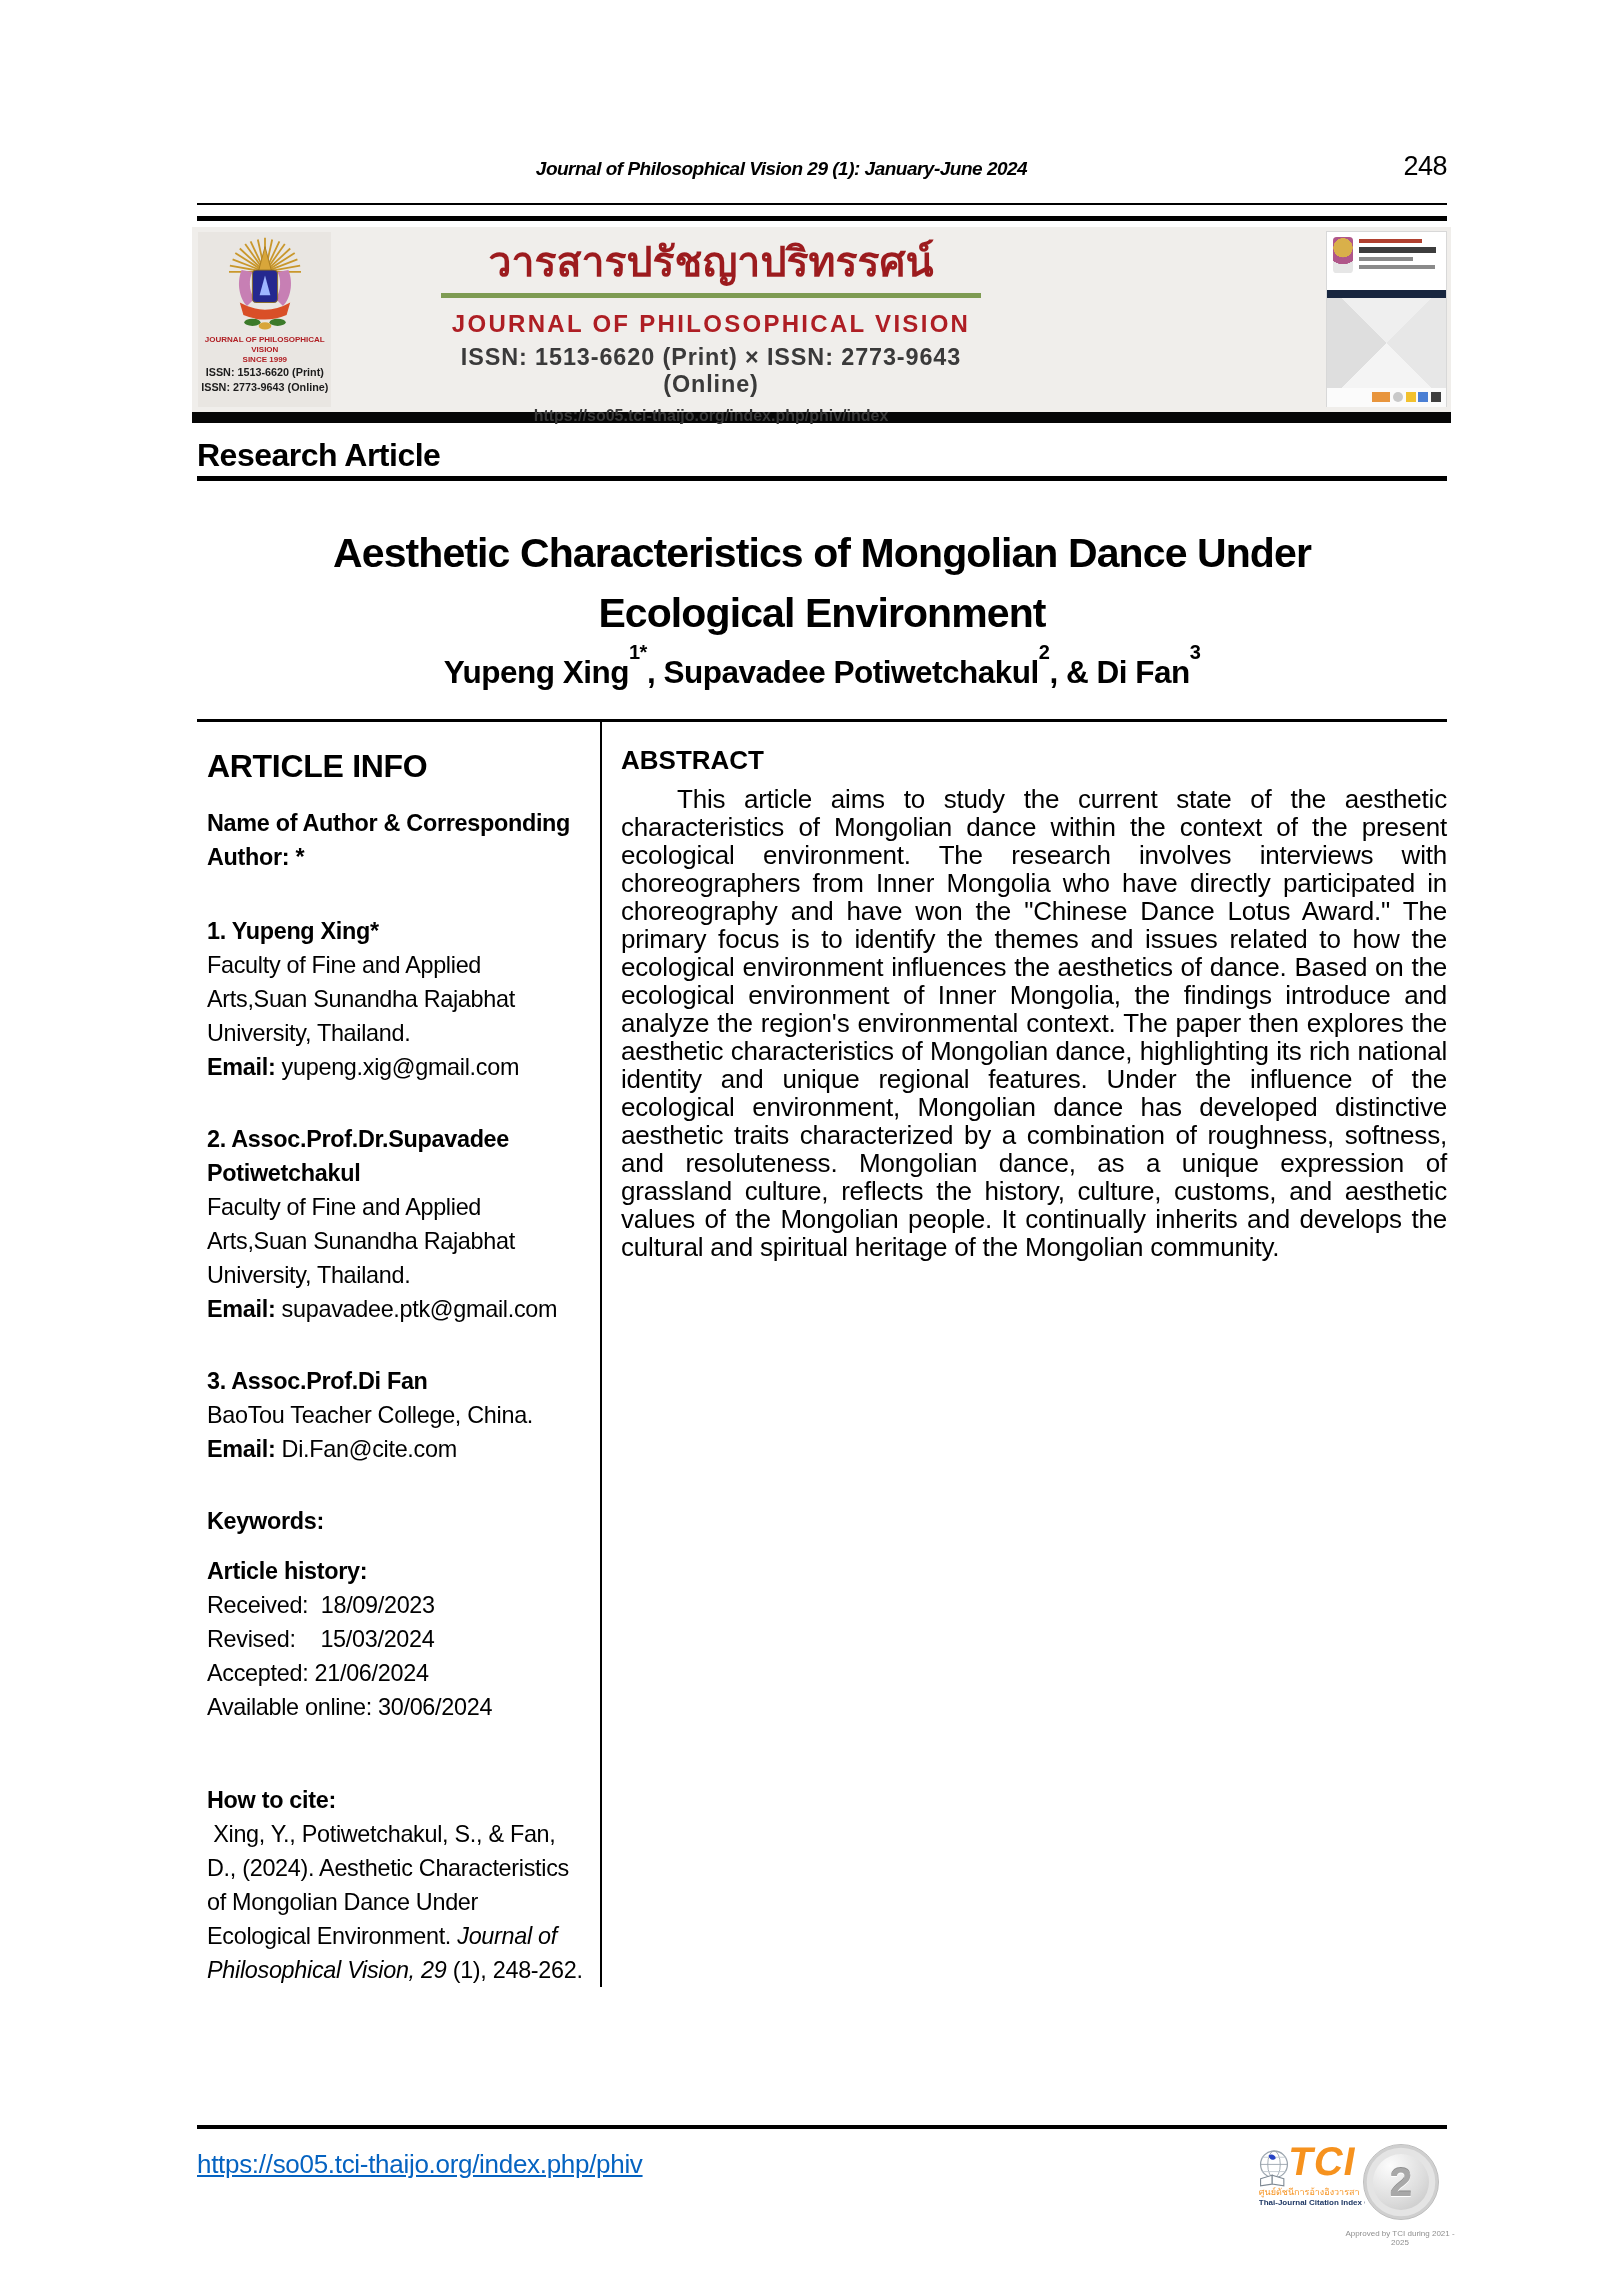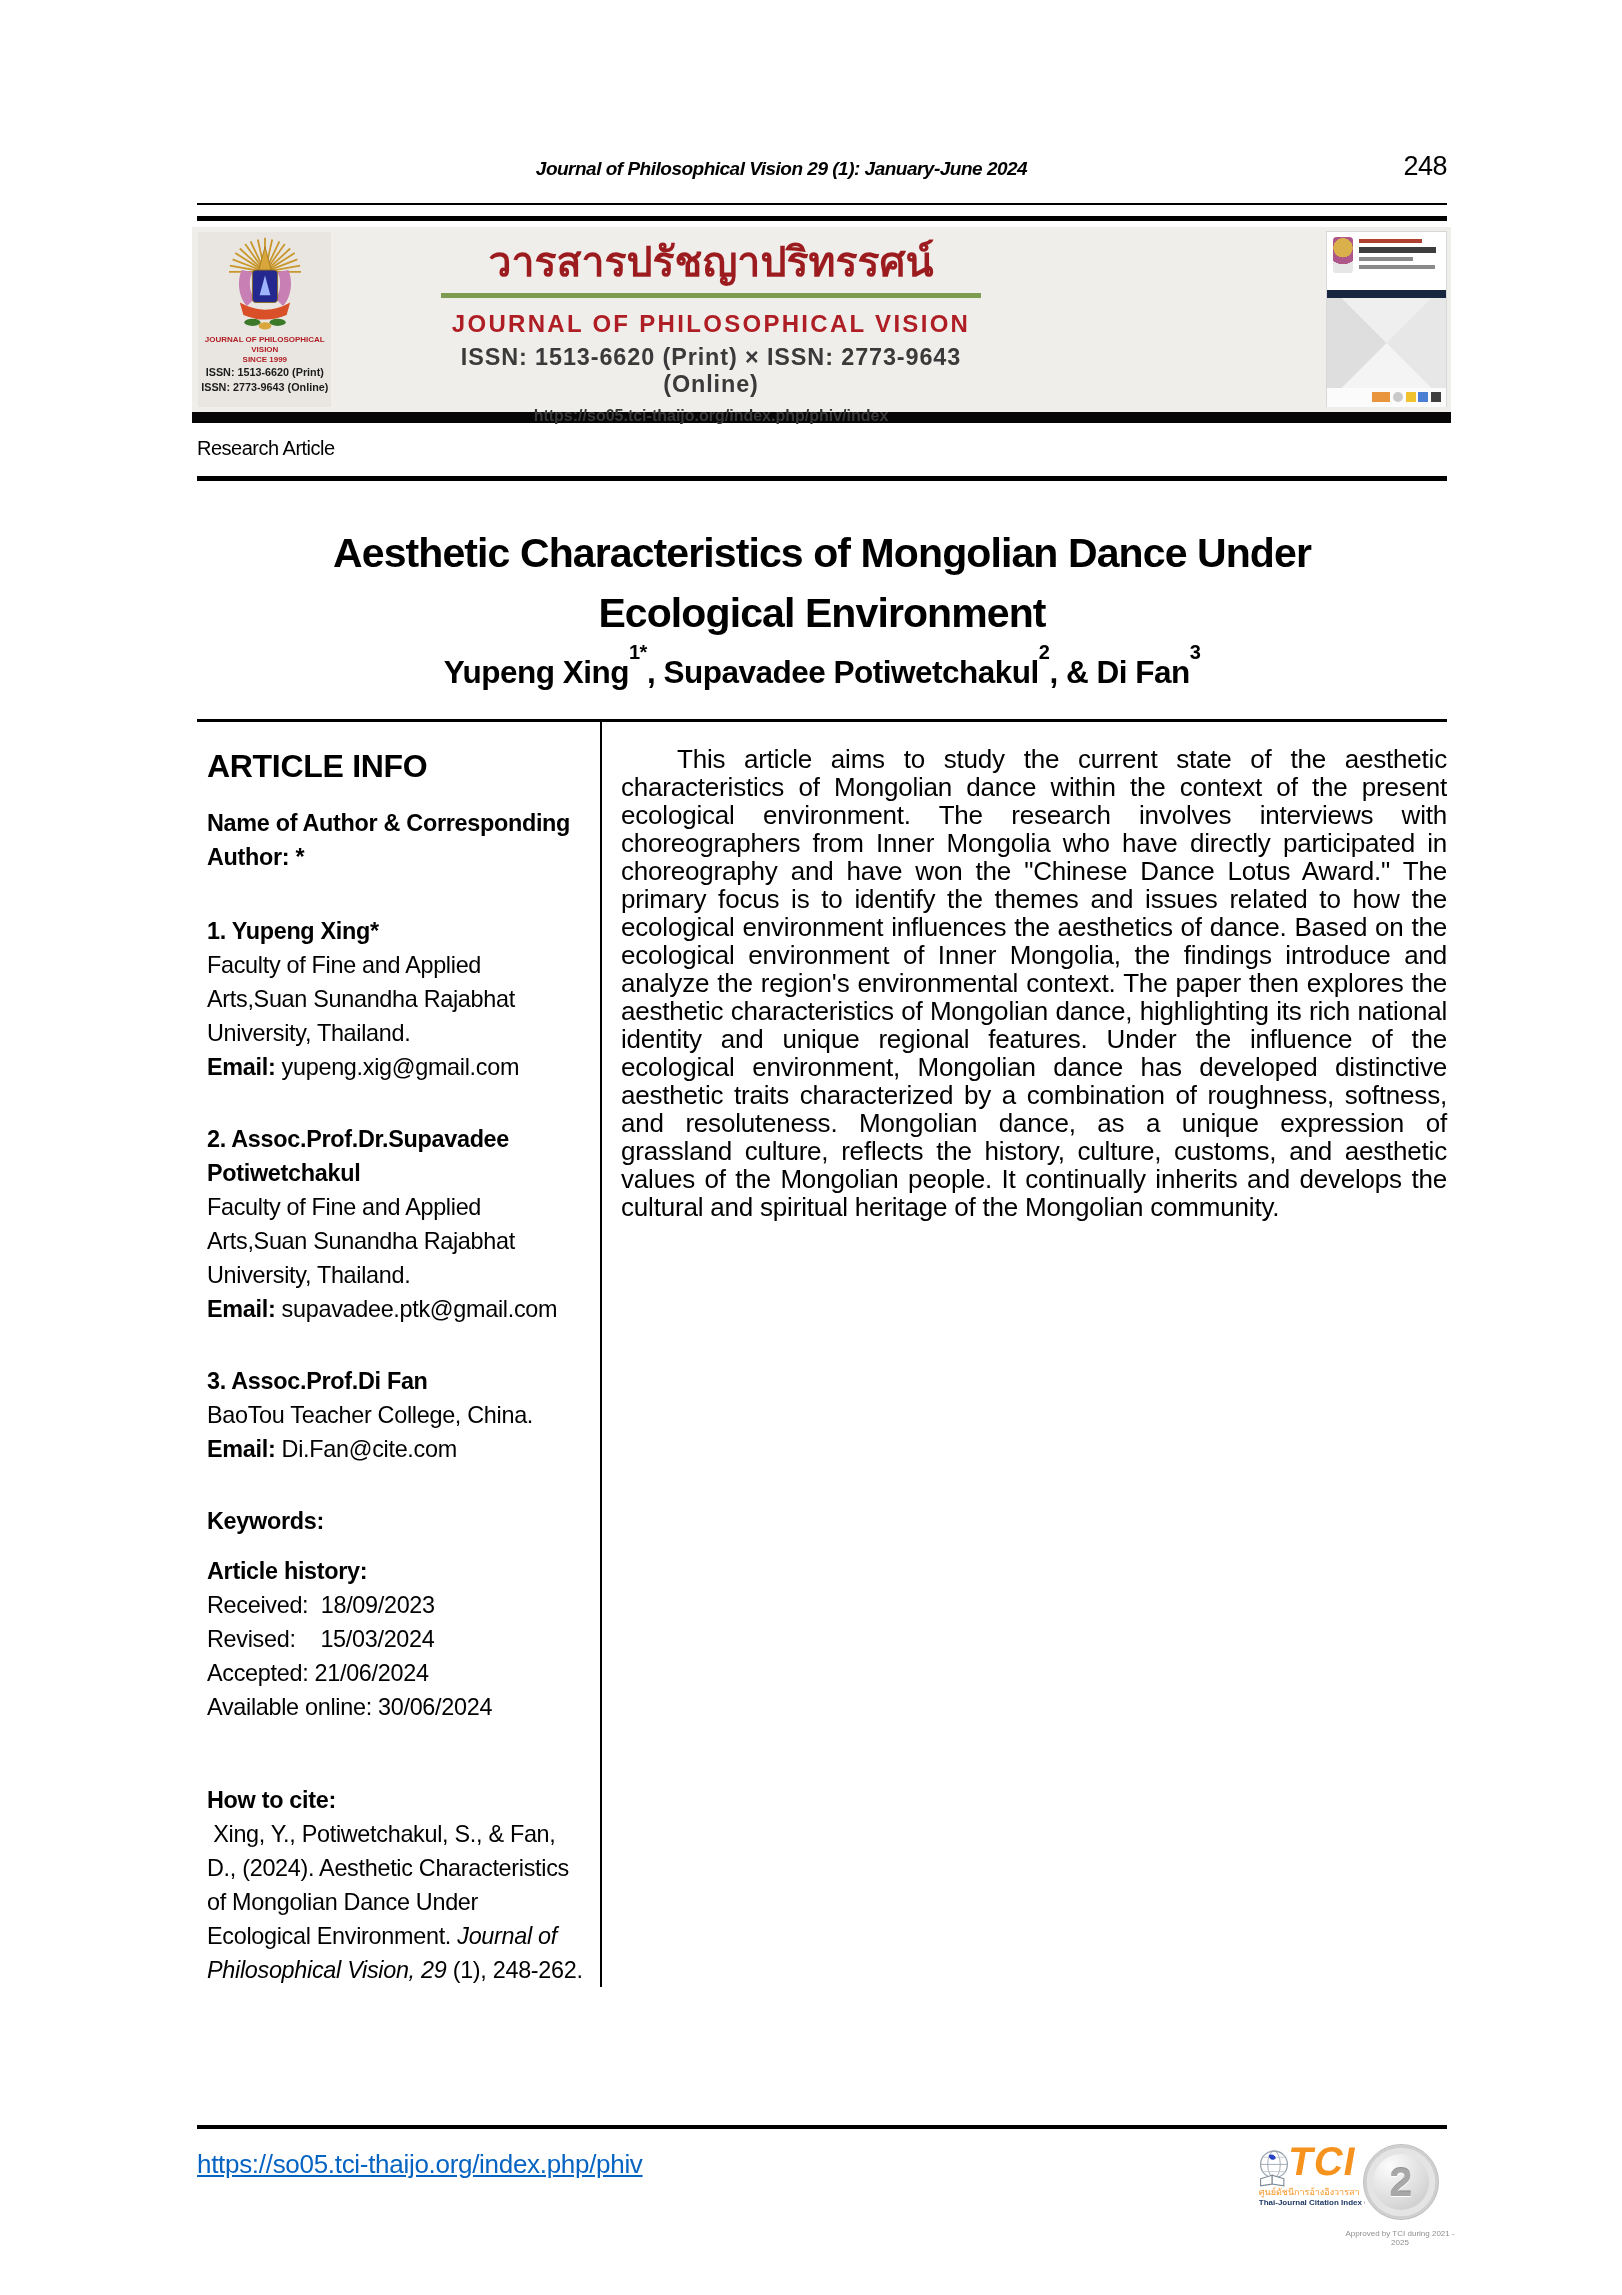--- a/index.html
+++ b/index.html
@@ -49,21 +49,21 @@
   .cover-body { height:90px; background:
       conic-gradient(from 45deg at 50% 50%, #e7e7e7 0 25%, #f4f4f4 0 50%, #dedede 0 75%, #efefef 0); }
   .cover-icons { height:19px; background:#fbfbfb; display:flex; justify-content:flex-end; align-items:center; gap:2.7px; padding-right:4.5px; }
   .cicon { width:10px; height:10px; display:inline-block; }
   .ci-1 { background:#e8953d; width:18px; }
   .ci-2 { background:#c9c9c9; border-radius:50%; }
   .ci-3 { background:#f2c12e; }
   .ci-4 { background:#4a7fd4; }
   .ci-5 { background:#3f3f3f; }
 
-  .research-article { position:absolute; top:437px; left:197px; font-size:20px; font-weight:normal; letter-spacing:-0.5px;text-align:center; }
+  .research-article { position:absolute; top:437px; left:197px; font-size:32px; font-weight:bold; letter-spacing:-0.5px;text-align:center; }
 
   .title { position:absolute; top:523px; left:197px; width:1250px; text-align:center;
            font-size:41px; font-weight:bold; line-height:60px; letter-spacing:-0.9px; }
   .authors { position:absolute; top:653px; left:197px; width:1250px; text-align:center;
              font-size:31.5px; font-weight:bold; letter-spacing:-0.5px; }
   .authors sup { font-size:20px; position:relative; top:-11.7px; }
 
   
   .columns { position:absolute; top:722px; left:197px; width:1250px; display:flex; align-items:flex-start; }
   .col-left { width:405px; min-height:1141px; border-right:2.7px solid #000;
@@ -221,20 +221,21 @@
         <div>Revised:    15/03/2024</div>
         <div>Accepted: 21/06/2024</div>
         <div>Available online: 30/06/2024</div>
       </div>
 
       <div class="ai-clabel">How to cite:</div>
       <div class="ai-cite"><span> Xing, Y., Potiwetchakul, S., &amp; Fan, D., (2024). Aesthetic Characteristics of Mongolian Dance Under Ecological Environment. </span><i>Journal of Philosophical Vision, 29</i><span> (1), 248-262.</span></div>
     </div>
 
     <div class="col-right">
+      <div class="ab-heading">ABSTRACT</div>
       <p class="ab-text">This article aims to study the current state of the aesthetic characteristics of Mongolian dance within the context of the present ecological environment. The research involves interviews with choreographers from Inner Mongolia who have directly participated in choreography and have won the "Chinese Dance Lotus Award." The primary focus is to identify the themes and issues related to how the ecological environment influences the aesthetics of dance. Based on the ecological environment of Inner Mongolia, the findings introduce and analyze the region's environmental context. The paper then explores the aesthetic characteristics of Mongolian dance, highlighting its rich national identity and unique regional features. Under the influence of the ecological environment, Mongolian dance has developed distinctive aesthetic traits characterized by a combination of roughness, softness, and resoluteness. Mongolian dance, as a unique expression of grassland culture, reflects the history, culture, customs, and aesthetic values of the Mongolian people. It continually inherits and develops the cultural and spiritual heritage of the Mongolian community.</p>
     </div>
   </div>
 
   <div class="rule rule-e"></div>
 
   <a class="footer-link" href="#">https://so05.tci-thaijo.org/index.php/phiv</a>
 
   <div class="tci">
     <svg class="globe" width="34" height="40" viewBox="0 0 38 44">

